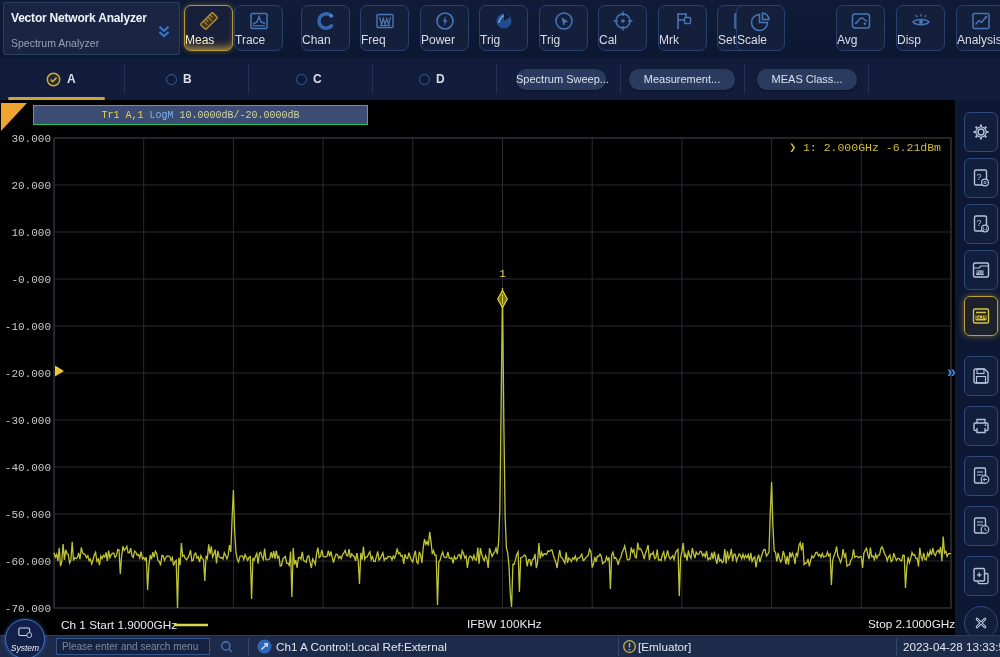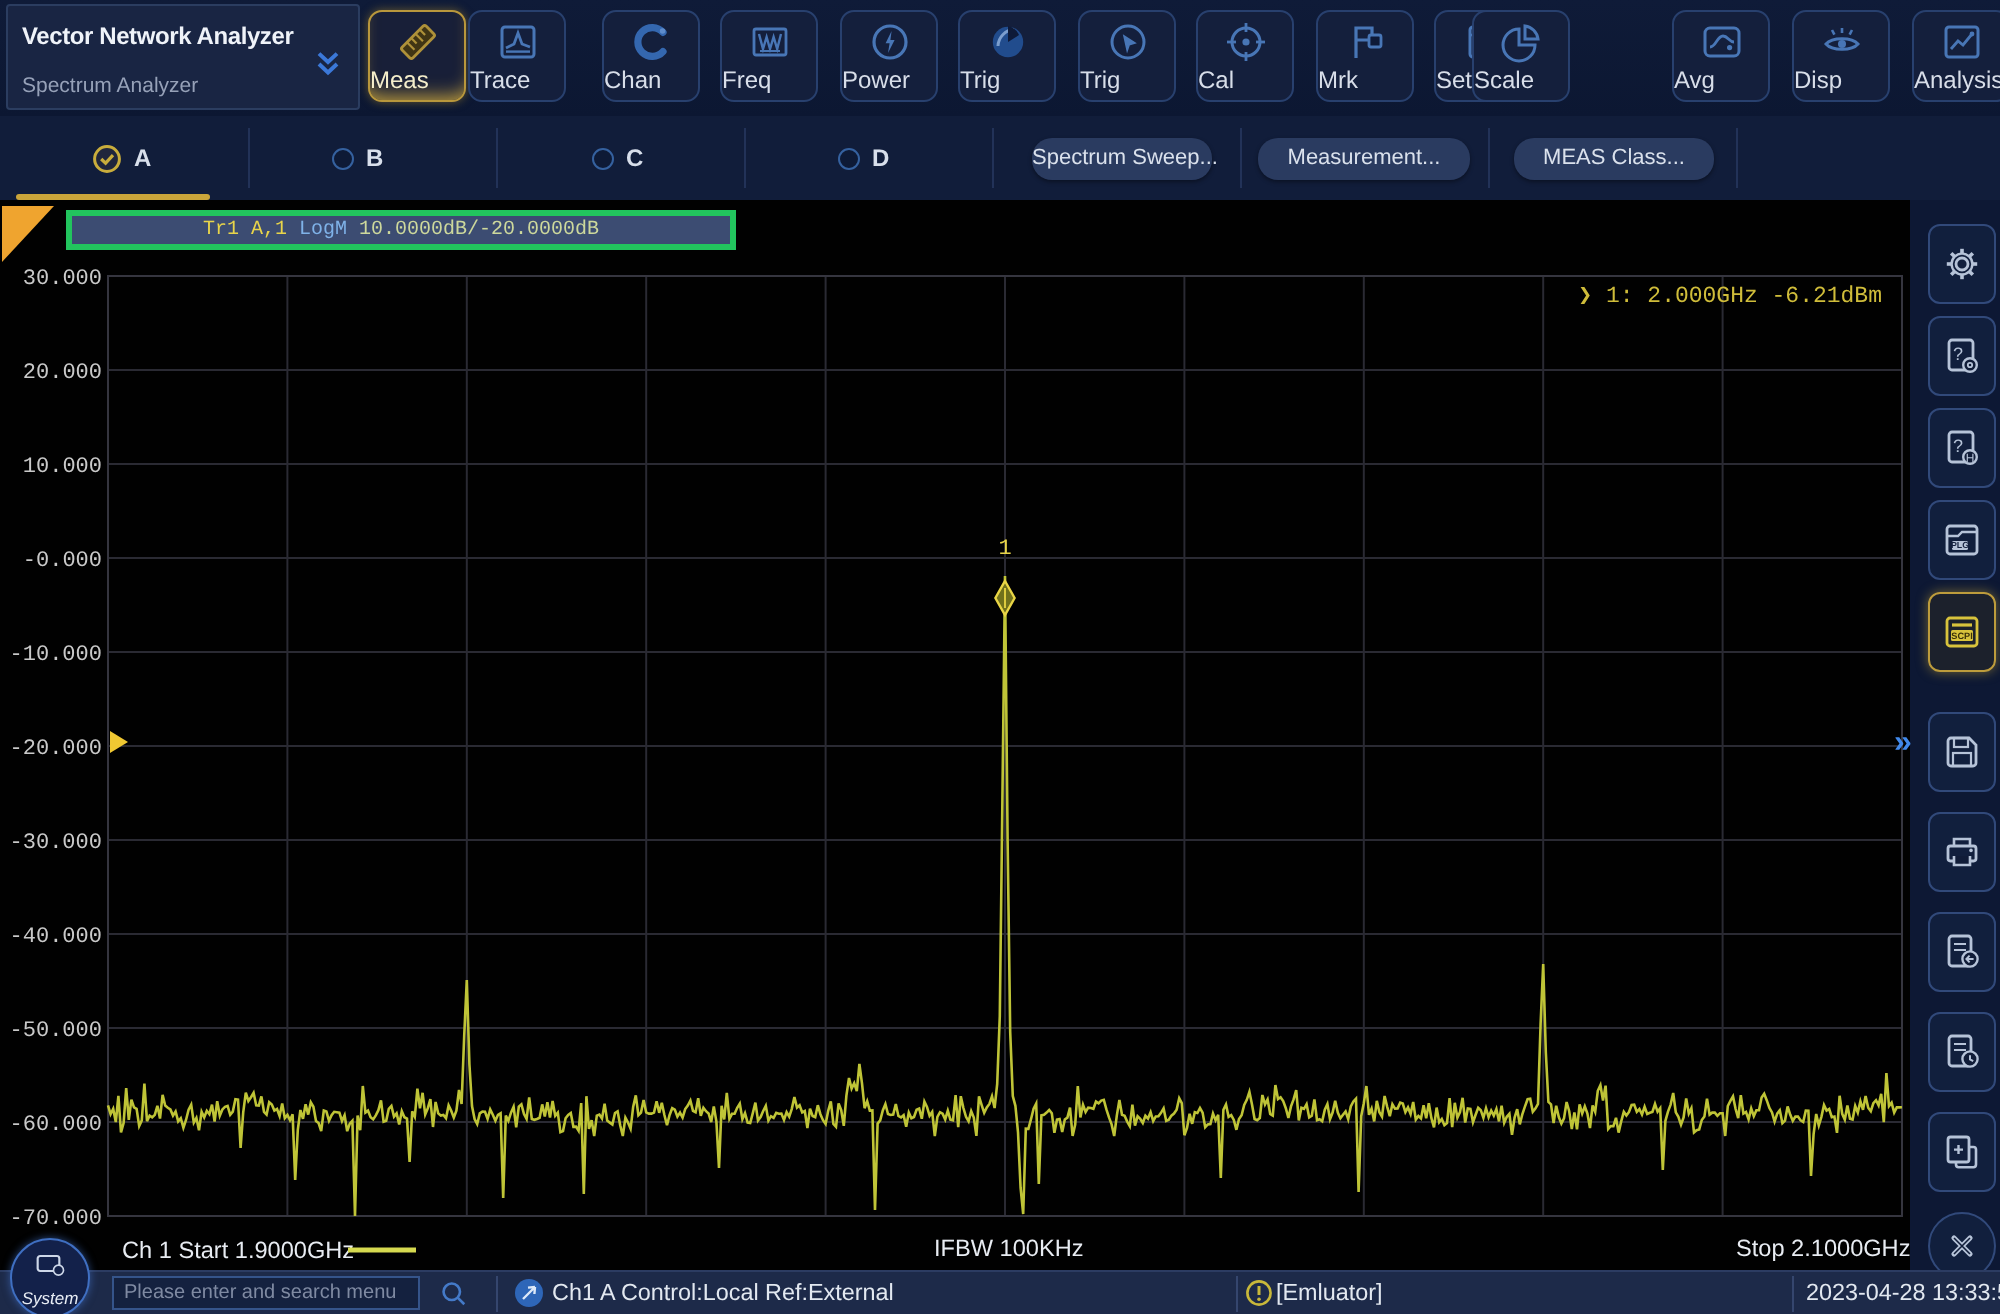--- a/index.html
+++ b/index.html
@@ -19,21 +19,21 @@
 #tabrow { position:absolute; left:0; top:58px; width:1000px; height:42px; background:#111d3a; }
 #tabrow .div { position:absolute; top:6px; width:1px; height:30px; background:#223258; }
 .tab { position:absolute; top:0; height:42px; display:flex; align-items:center; }
 .tab .lbl { font-size:12px; font-weight:bold; color:#d8dfeb; margin-left:6px; }
 .radio { width:11px; height:11px; border-radius:50%; border:1.3px solid #35619f; background:#0e1a36; }
 .pill { position:absolute; top:11px; height:21px; background:#2a3b60; border-radius:10px; color:#dae1ec; font-size:11px; line-height:21px; text-align:center; white-space:nowrap; box-shadow:0 1px 2px rgba(0,0,0,0.4); }
 #underA { position:absolute; left:8px; top:97px; width:97px; height:2.5px; background:#caa53a; border-radius:2px; }
 
 #plot { position:absolute; left:0; top:100px; width:955px; height:535px; background:#010101; }
 #cornertri { position:absolute; left:0; top:100px; }
-#trtab { position:absolute; left:33px; top:105px; width:335px; height:20px; background:#3c4c72; border:3px solid #22c55e; display:flex; align-items:center; justify-content:center; font-family:"Liberation Mono",monospace; font-size:10px; }
+#trtab { position:absolute; left:33px; top:105px; width:335px; height:20px; background:#3c4c72; border:1px solid #22c55e; display:flex; align-items:center; justify-content:center; font-family:"Liberation Mono",monospace; font-size:10px; }
 .blb { position:absolute; font-size:11.8px; color:#e8ecf2; }
 #sysbtn { position:absolute; left:5px; top:619px; width:40px; height:40px; border-radius:50%; background:#13214a; border:1.6px solid #3f6fc2; box-shadow:0 0 4px rgba(70,120,210,0.6); z-index:30; text-align:center; overflow:hidden; }
 #sysbtn .st { font-size:8.5px; color:#e8edf5; margin-top:0px; font-style:italic; }
 
 #sidebar { position:absolute; left:955px; top:100px; width:45px; height:557px; background:#0d1834; }
 .sbtn { position:absolute; left:964px; width:34px; height:40px; border:1px solid #31497a; border-radius:6px; background:rgba(44,66,110,0.16); display:flex; align-items:center; justify-content:center; }
 .sbtn.scpi { border:1.5px solid #bd9c3c; box-shadow:0 0 6px rgba(200,165,50,0.55); background:rgba(80,70,18,0.22); }
 .sbtn.round { border-radius:50%; width:34px; height:34px; }
 #collapse { position:absolute; left:947px; top:363px; color:#4189ea; font-size:16px; font-weight:bold; z-index:5; }
 

